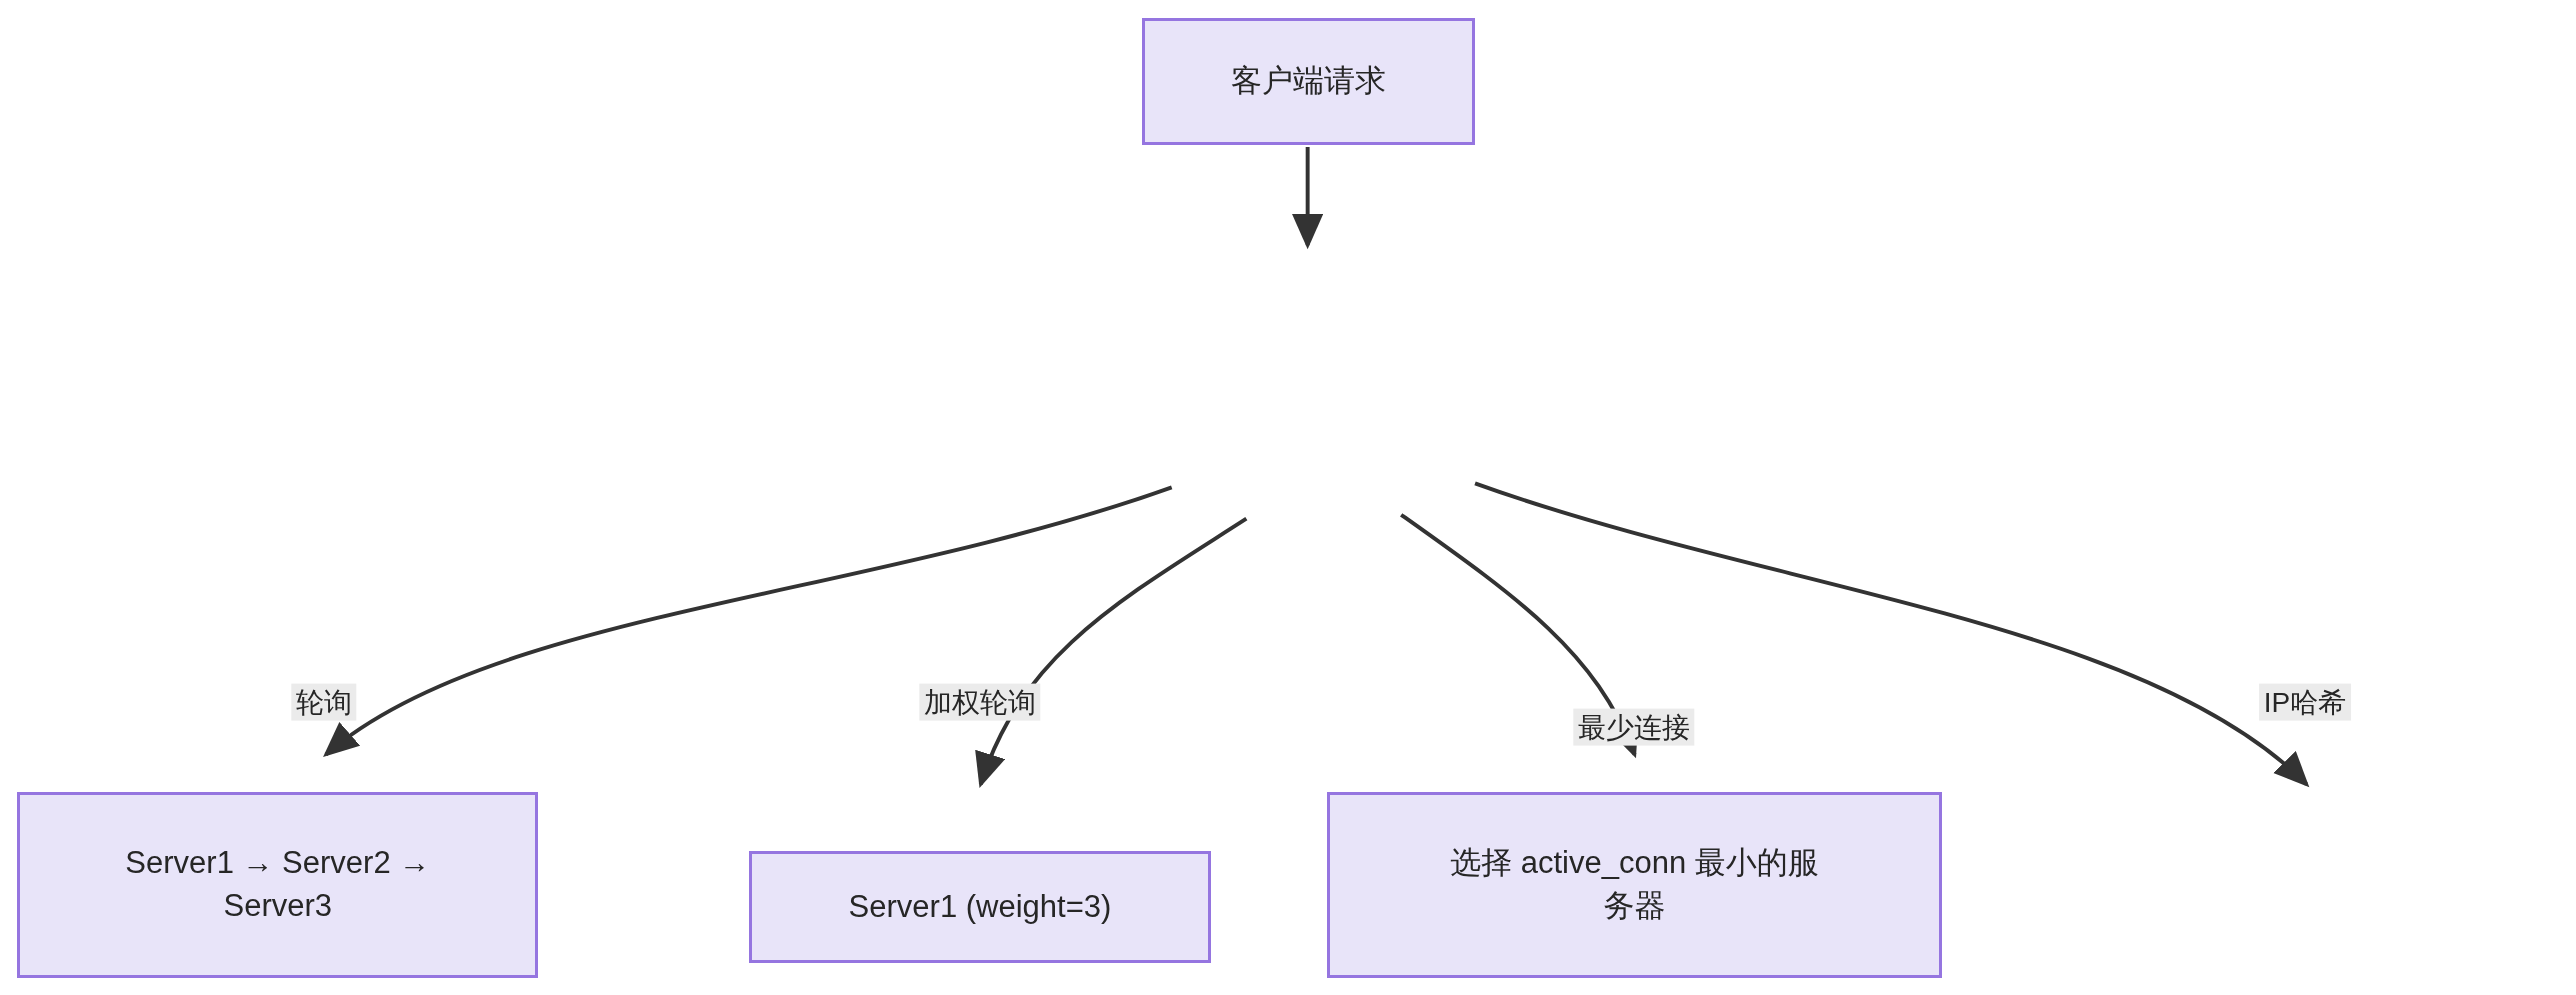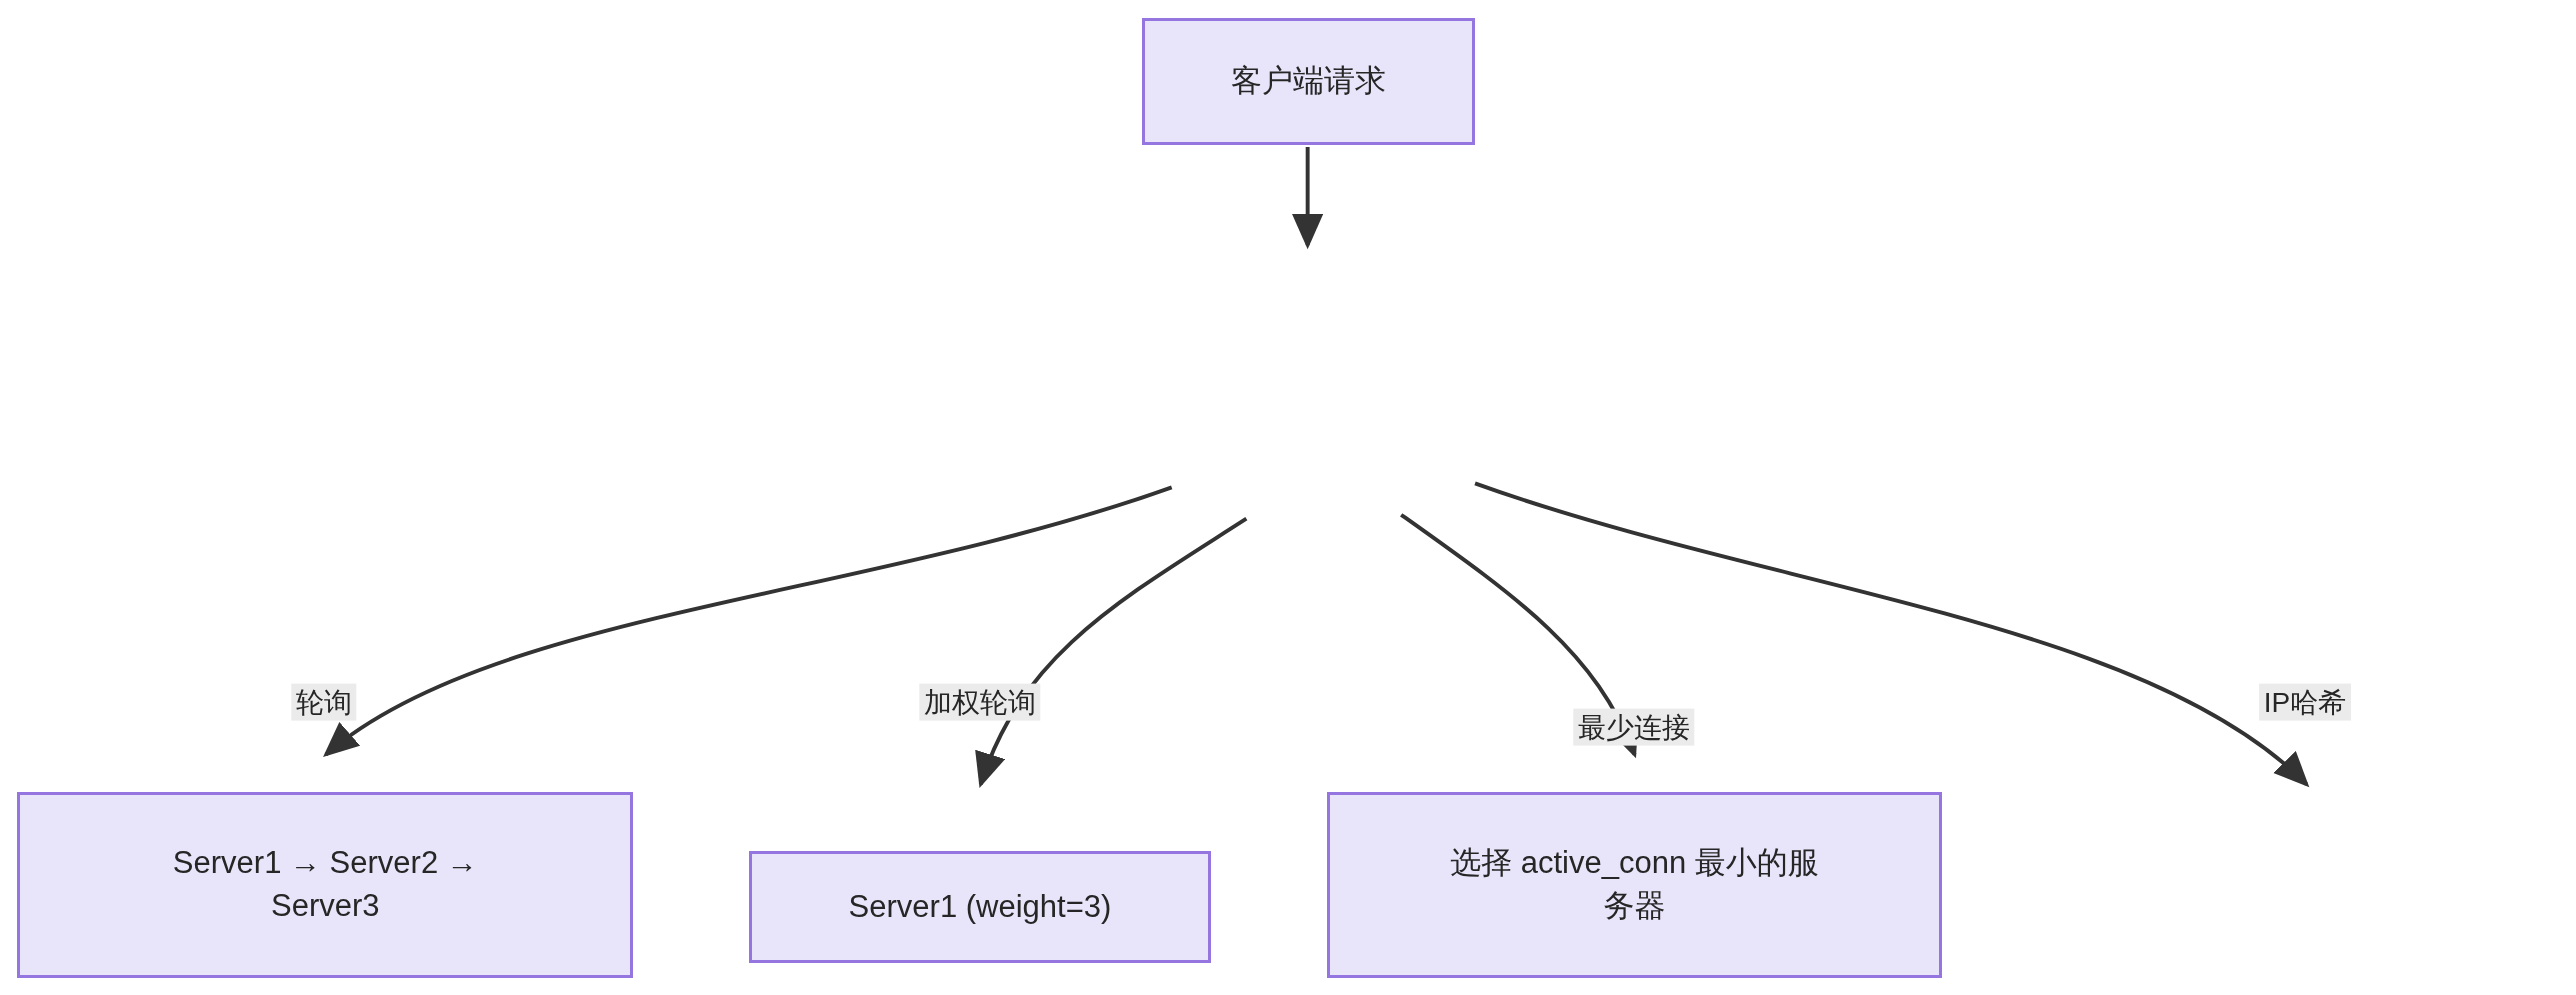--- a/index.html
+++ b/index.html
@@ -94,21 +94,21 @@
     <path d="M1782,655 C1930,760 2030,830 2079,960" fill="none" stroke="#333333" stroke-width="5" marker-end="url(#arrow)"></path>
 
     <path d="M1876,615 C2250,750 2730,790 2934,998" fill="none" stroke="#333333" stroke-width="5" marker-end="url(#arrow)"></path>
   </svg>
 
   <div class="node" style="left:1142px; top:18px; width:333px; height:127px;">
     <span class="node-text">客户端请求</span>
   </div>
 
 
-  <div class="node" style="left:17.3px; top:792px; width:616px; height:186px;">
+  <div class="node" style="left:17.3px; top:792px; width:521px; height:186px;">
     <span class="node-text">Server1 → Server2 →
 Server3</span>
   </div>
 
   <div class="node" style="left:749px; top:851px; width:462px; height:112px;">
     <span class="node-text">Server1 (weight=3)</span>
   </div>
 
   <div class="node" style="left:1327px; top:792px; width:615px; height:186px;">
     <span class="node-text">选择 active_conn 最小的服

